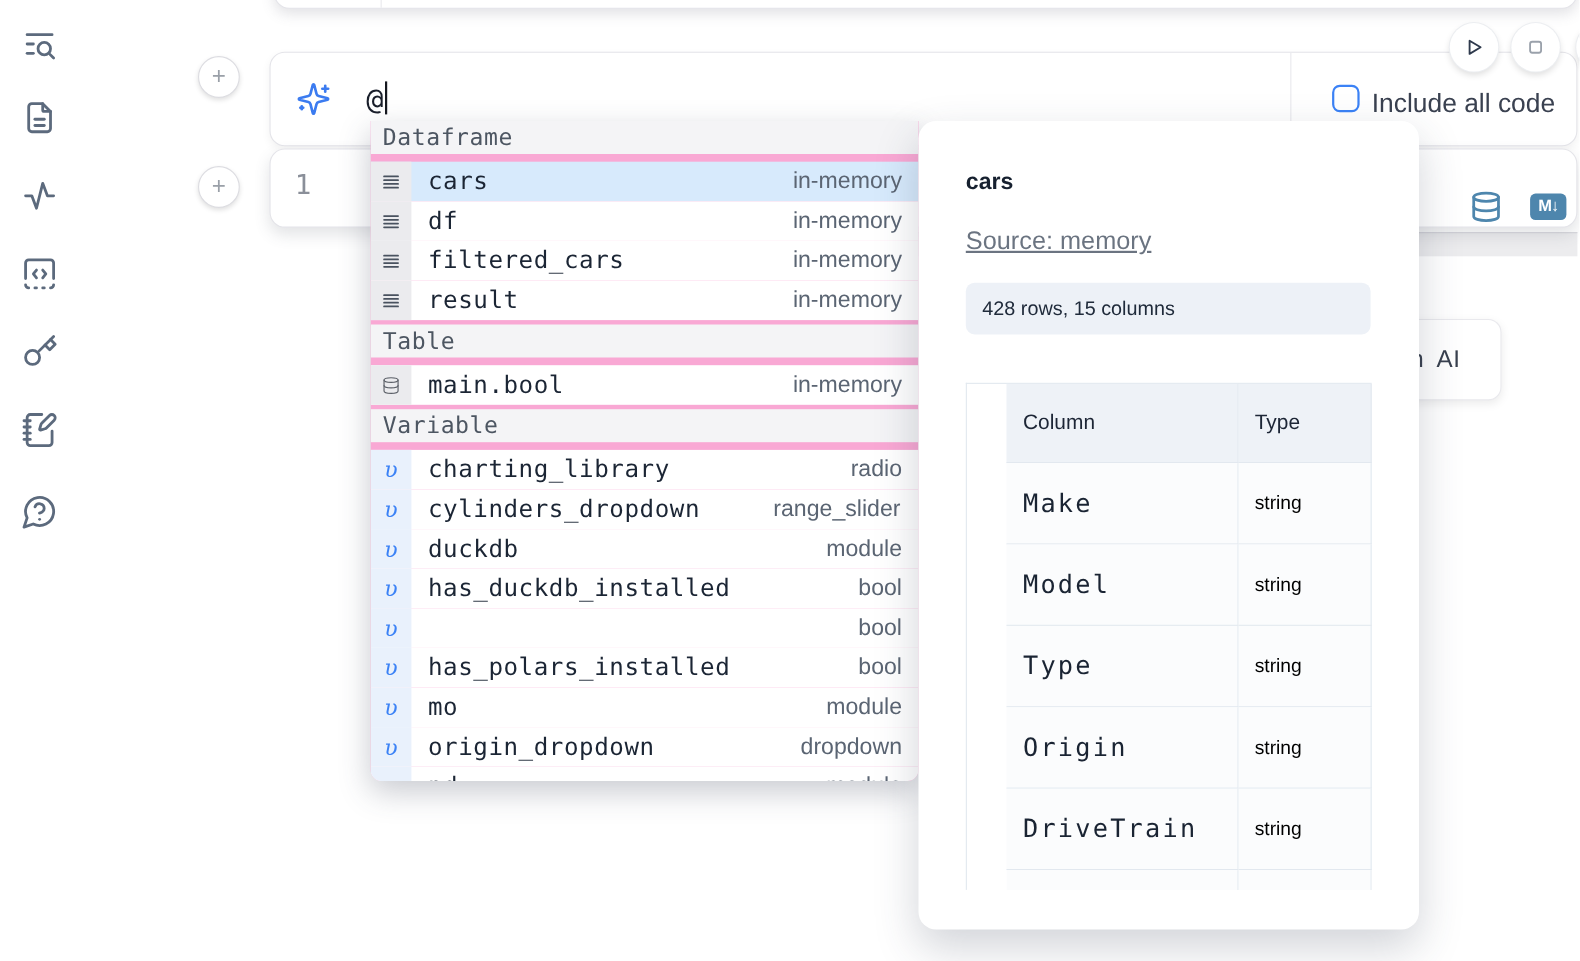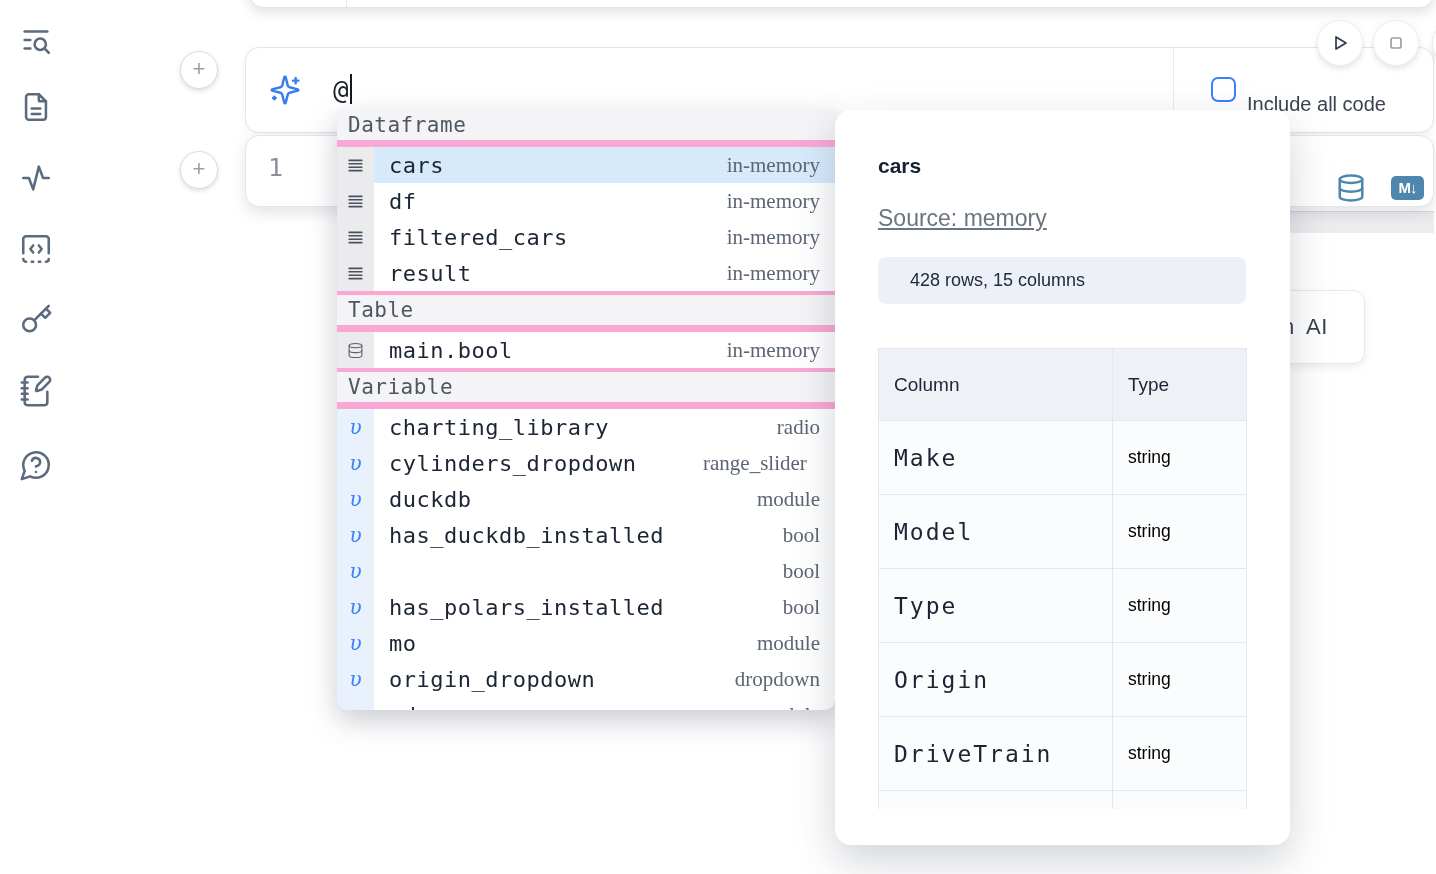--- a/index.html
+++ b/index.html
@@ -33,21 +33,21 @@
   .ai-card .vdiv { position:absolute; left:927px; top:0; bottom:0; width:1px; background:#e9e9ed; }
   .sparkle { position:absolute; left:23px; top:26px; }
   .sparkle svg { width:32px; height:32px; stroke:#3b7bf0; stroke-width:1.8; fill:none;
     stroke-linecap:round; stroke-linejoin:round; }
   .prompt-line { position:absolute; left:87px; top:26px; font-family:"DejaVu Sans Mono",monospace;
     font-size:26px; color:#1a1f2b; }
   .caret { display:inline-block; width:2px; height:30px; background:#15181f;
     vertical-align:-5px; margin-left:1px; }
   .chk { position:absolute; left:965px; top:29px; width:25px; height:25px;
     border:2px solid #3b82f6; border-radius:7px; background:#fff; }
-  .chk-label { position:absolute; left:1001px; top:33px; font-size:20px; color:#3a4150;margin-top:12px; }
+  .chk-label { position:absolute; left:1001px; top:33px; font-size:24px; color:#3a4150; }
 
   
   .circle-btn { position:absolute; top:21px; width:44px; height:44px; border-radius:50%;
     background:#fff; box-shadow:0 0 0 1px #eceef1, 0 3px 7px rgba(0,0,0,.14); z-index:6;
     display:flex; align-items:center; justify-content:center; }
   .circle-btn svg { width:24px; height:24px; fill:none; stroke-linecap:round; stroke-linejoin:round; }
 
   
   .cell-card { position:absolute; left:245px; top:135px; width:1189px; height:72px;
     background:#fff; border:1px solid #e4e4e9; border-radius:14px;
@@ -86,35 +86,35 @@
   .gutter { width:37px; align-self:stretch; display:flex; align-items:center;
     justify-content:center; flex:0 0 37px; }
   .gutter.g-gray { background:#ebebee; }
   .gutter.g-blue { background:#e9f1fc; }
   .gutter svg { width:17px; height:17px; fill:none; stroke-linecap:round; }
   .gutter .rows-ic { stroke:#49525f; stroke-width:1.5; }
   .gutter .db-ic { stroke:#5c6068; stroke-width:1.5; stroke-linejoin:round; }
   .var-glyph { font-family:"DejaVu Serif",serif; font-style:italic; font-size:20px; color:#3b82f6; }
   .ac-row .name { margin-left:15px; font-family:"DejaVu Sans Mono",monospace;
     font-size:22px; color:#1b2534; letter-spacing:.5px; }
-  .ac-row .type { margin-left:auto; margin-right:15px; font-family:Liberation Serif, serif;
+  .ac-row .type { margin-left:auto; margin-right:15px; font-family:Liberation Sans, sans-serif;
     font-size:21px; color:#5b6573; }
   .ac-row .type.overflowing { position:absolute; left:366px; margin:0; white-space:nowrap; }
 
   
   .popup { position:absolute; left:835px; top:110px; width:455px; height:735px;
     background:#fff; border-radius:16px; box-shadow:0 16px 40px rgba(50,60,80,.22); z-index:30; }
   .popup .title { position:absolute; left:43px; top:44px; font-size:21px; font-weight:bold; color:#16202f; }
   .popup .source { position:absolute; left:43px; top:95px; font-size:23px; color:#6b7481;text-decoration:underline; }
   .popup .pill { position:absolute; left:43px; top:147px; width:368px; height:47px;
     background:#edf1f7; border-radius:8px; font-size:18px; color:#202b3b;
-    line-height:47px; padding-left:32px; }
+    line-height:47px; padding-left:15px; }
   .tbl { position:absolute; left:43px; top:238px; width:369px;
     border-top:1px solid #e2e8ef; border-left:1px solid #e2e8ef; }
-  .tr { display:flex; }
+  .tr { display:flex;margin-left:36px; }
   .td { border-right:1px solid #e2e8ef; border-bottom:1px solid #e2e8ef;
     display:flex; align-items:center; padding-left:15px; }
   .td.c1 { width:234px; }
   .td.c2 { width:134px; }
   .tr.head { height:72px; }
   .tr.head .td { background:#eef2f7; font-size:19px; color:#1d2636; }
   .tr.body { height:74px; }
   .tr.body .td { background:#fbfcfd;text-align:right; }
   .tr.body .col-name { font-family:"DejaVu Sans Mono",monospace; font-size:23px;
     letter-spacing:2px; color:#1a2433; }

